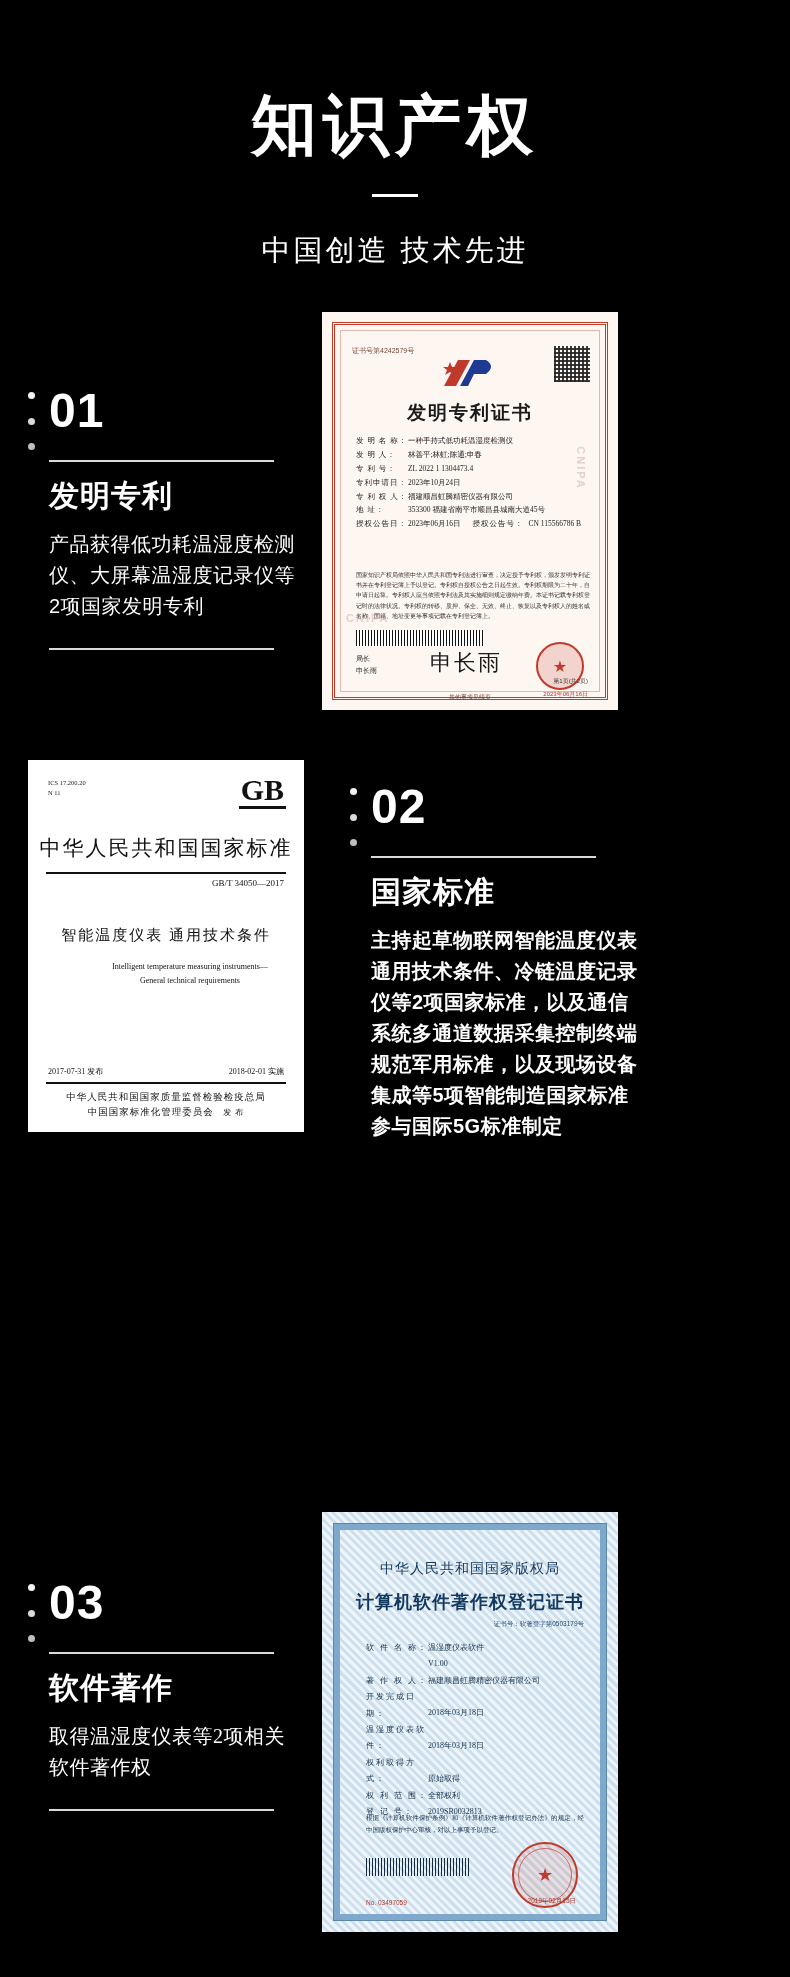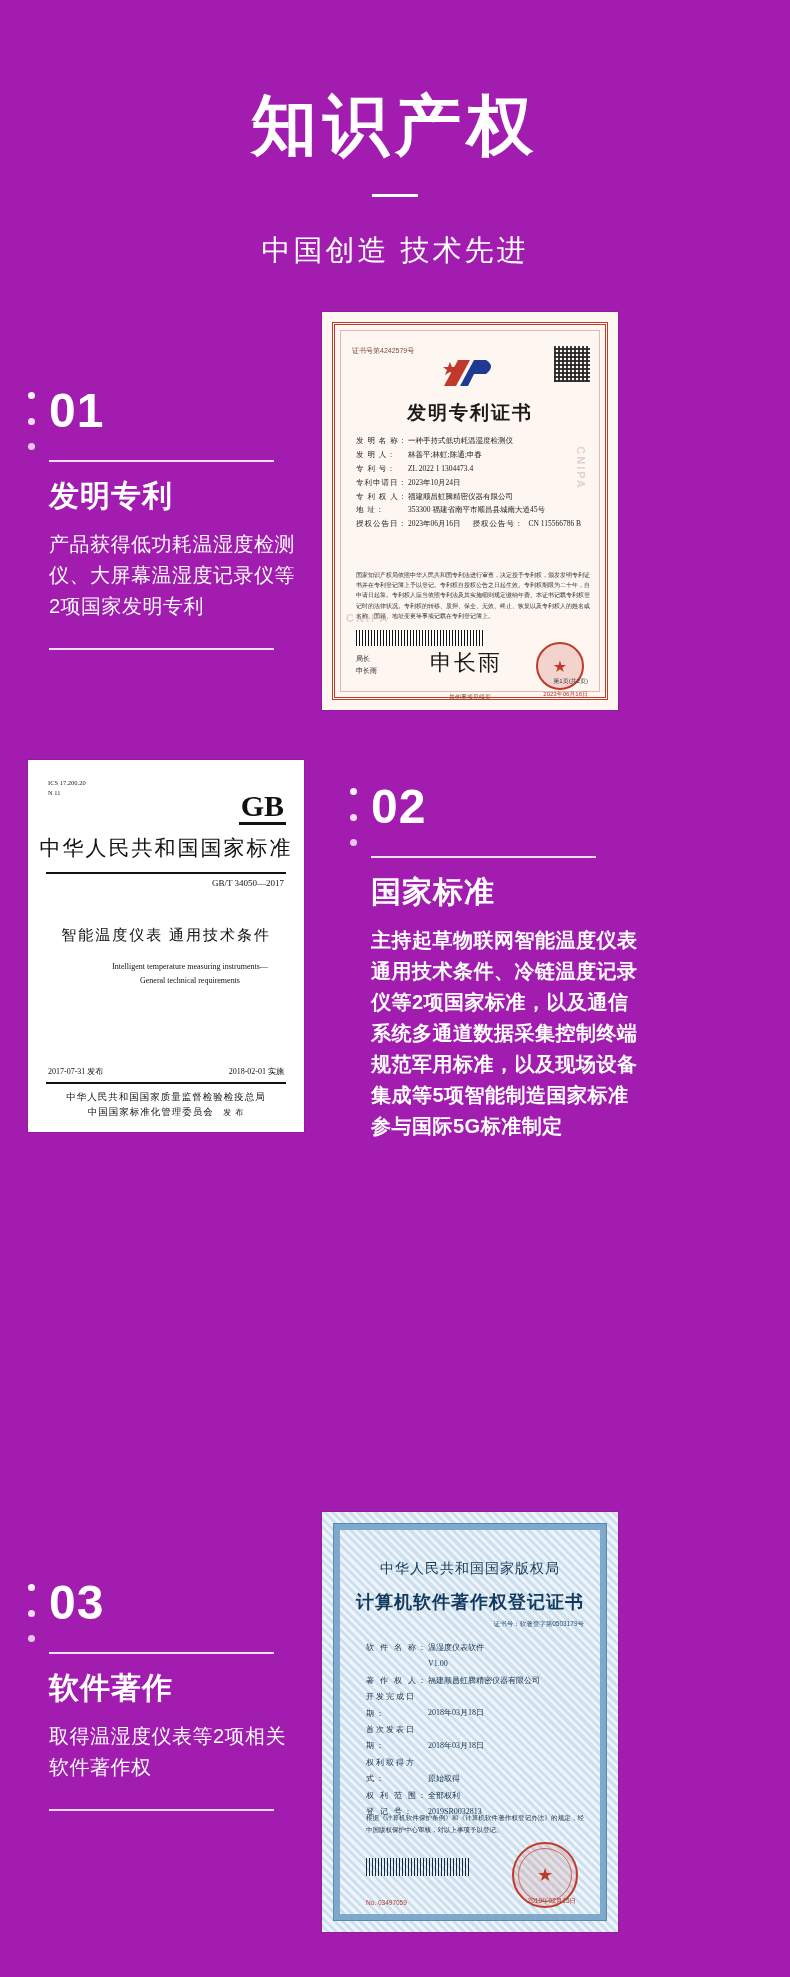--- a/index.html
+++ b/index.html
@@ -7,21 +7,21 @@
     padding: 0;
     background: #fff;
   }
   body {
     font-family: "Liberation Sans", sans-serif;
   }
   .page {
     position: relative;
     width: 790px;
     height: 1977px;
-    background: #a21caf;
+    background: #000000;
     overflow: hidden;
   }
   
   .header {
     padding-top: 92px;
     text-align: center;
   }
   .header-title {
     font-size: 66px;
     font-weight: bold;
@@ -200,21 +200,21 @@
   .cert2 {
     left: 28px; top: 760px; width: 276px; height: 372px;
     background: #ffffff;
   }
   .c2-top {
     position: absolute; left: 20px; top: 18px;
     font-size: 6.5px; color: #222; line-height: 1.5;
     font-family: "Liberation Serif", serif;
   }
   .c2-gb {
-    position: absolute; right: 18px; top: 30px;
+    position: absolute; right: 18px; top: 14px;
     font-size: 30px; font-weight: bold; color: #111;
     font-family: "Liberation Serif", serif;
     border-bottom: 3px solid #111;
     line-height: 1.05;
     padding: 0 2px;
   }
   .c2-title {
     position: absolute; left: 0; right: 0; top: 74px;
     text-align: center;
     font-size: 21px; color: #111; letter-spacing: 2px;
@@ -433,36 +433,36 @@
     <div class="num-row">
       <div class="dots">
         <div class="dot"></div>
         <div class="dot d2"></div>
         <div class="dot d3"></div>
       </div>
       <div class="num">03</div>
     </div>
     <div class="underline" style="margin-left:21px; width:225px;"></div>
     <div class="sec-title" style="margin-left:21px;">软件著作</div>
-    <div class="sec-body" style="margin-left:21px; width:256px;">取得温湿度仪表等2项相关软件著作权</div>
+    <div class="sec-body" style="margin-left:21px; width:256px;font-family:Liberation Serif, serif;">取得温湿度仪表等2项相关软件著作权</div>
     <div class="bottom-rule" style="margin-left:21px; width:225px;"></div>
   </div>
 
   <div class="cert cert3">
     <div class="c3-bg"></div>
     <div class="c3-frame"></div>
     <div class="c3-h1">中华人民共和国国家版权局</div>
     <div class="c3-h2">计算机软件著作权登记证书</div>
     <div class="c3-no">证书号：软著登字第0503179号</div>
     <div class="c3-rows">
       <div><span class="k">软 件 名 称：</span><span>温湿度仪表软件</span></div>
       <div><span class="k"></span><span>V1.00</span></div>
       <div><span class="k">著 作 权 人：</span><span>福建顺昌虹腾精密仪器有限公司</span></div>
       <div><span class="k">开发完成日期：</span><span>2018年03月18日</span></div>
-      <div><span class="k">首次发表日期：</span><span>2018年03月18日</span></div>
+      <div><span class="k">温湿度仪表软件：</span><span>2018年03月18日</span></div>
       <div><span class="k">权利取得方式：</span><span>原始取得</span></div>
       <div><span class="k">权 利 范 围：</span><span>全部权利</span></div>
       <div><span class="k">登 记 号：</span><span>2019SR0032813</span></div>
     </div>
     <div class="c3-para">根据《计算机软件保护条例》和《计算机软件著作权登记办法》的规定，经中国版权保护中心审核，对以上事项予以登记。</div>
     <div class="c3-barcode"></div>
     <div class="c3-stamp">
       <div class="ring"></div>
       <span class="star">★</span>
     </div>

